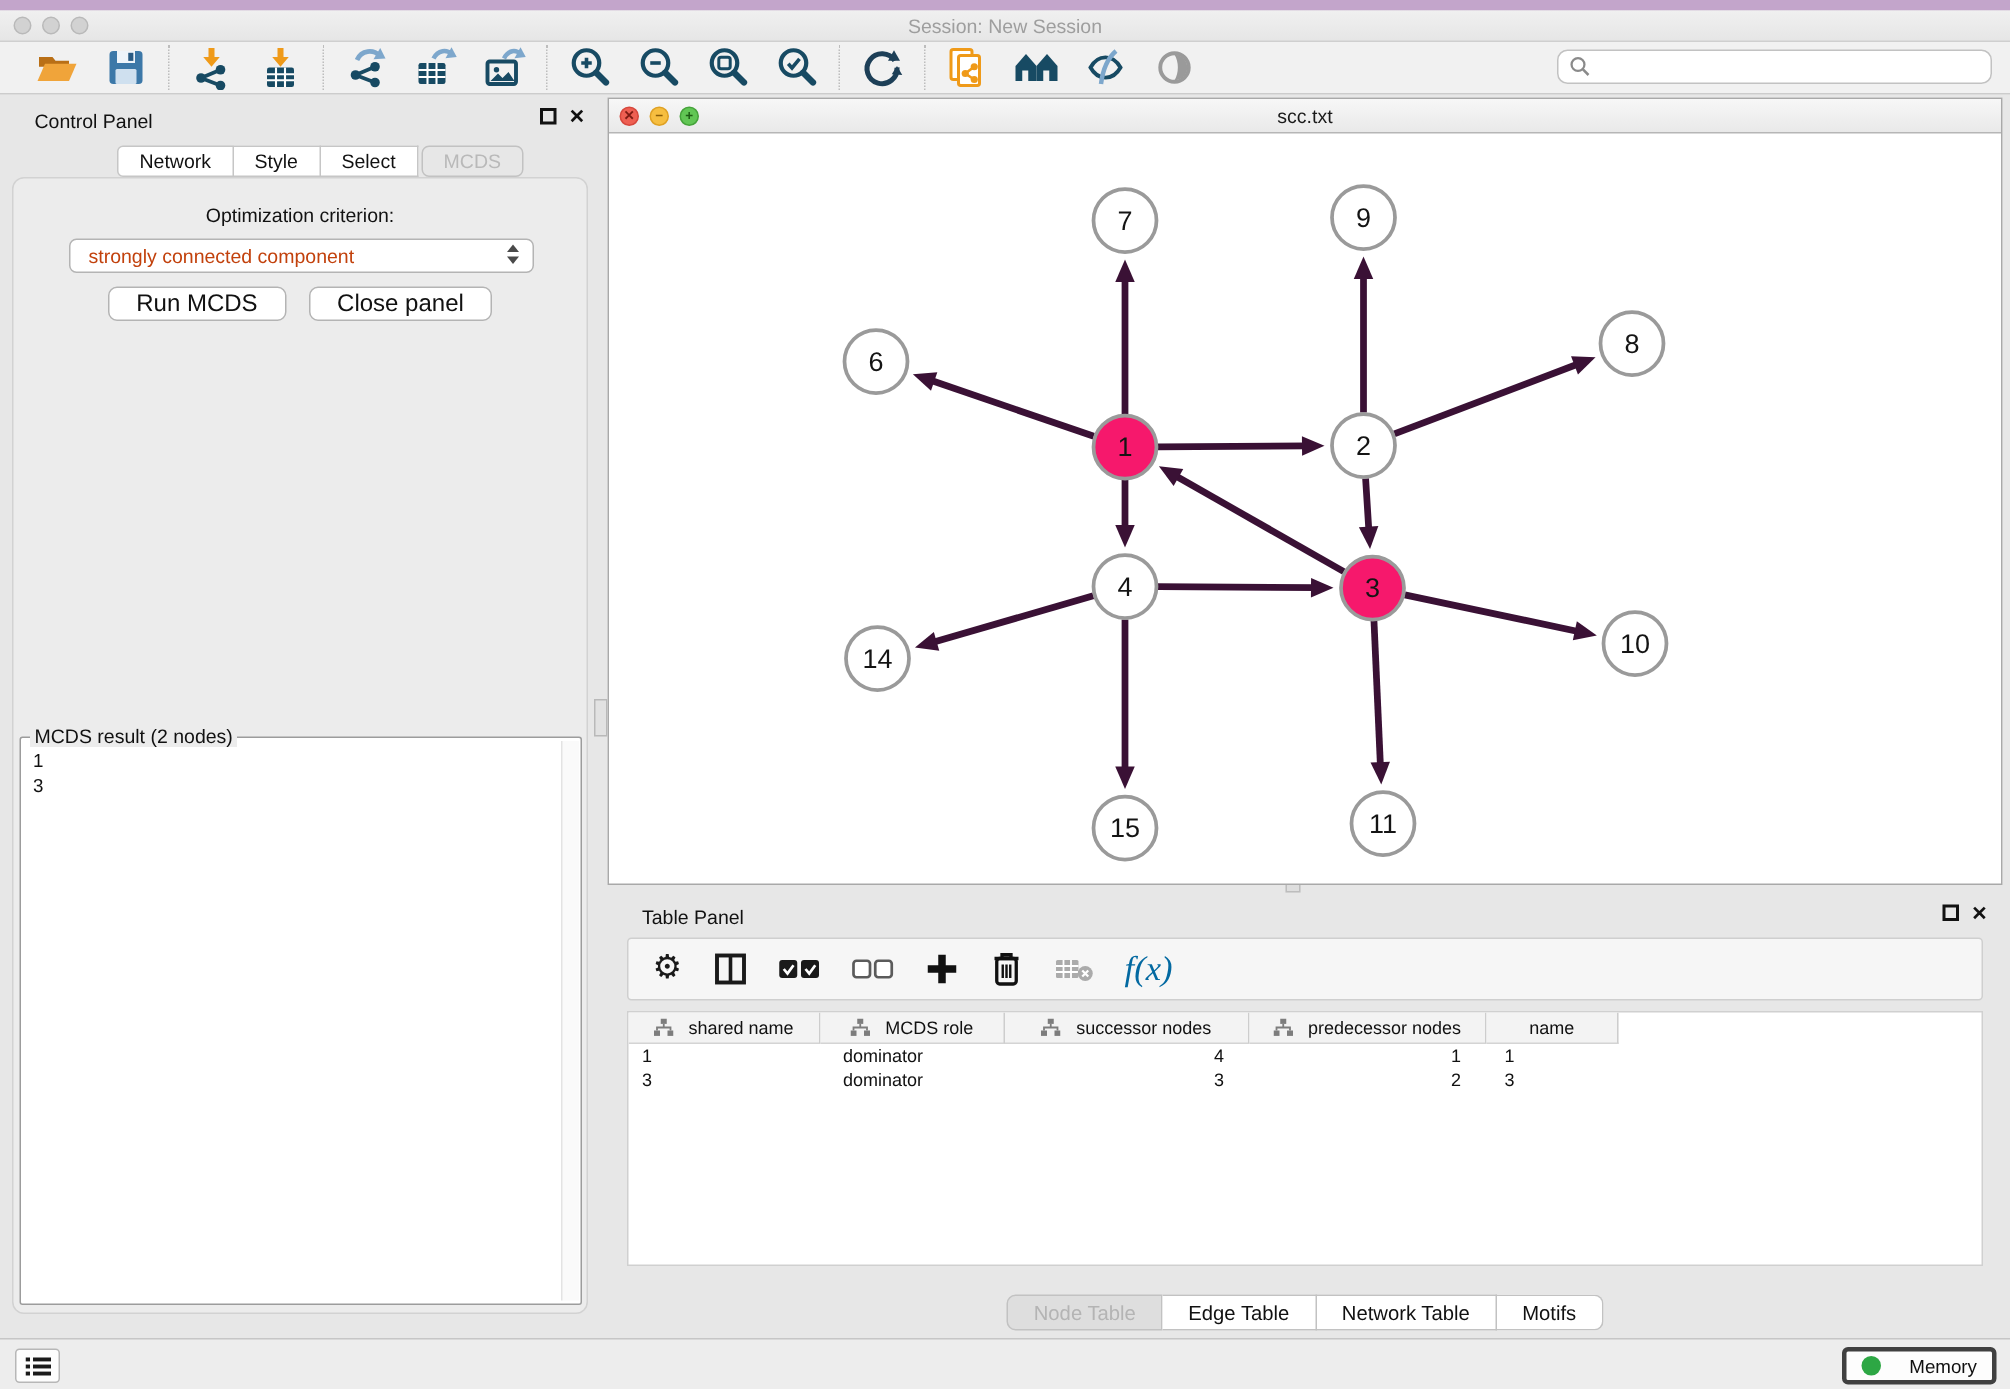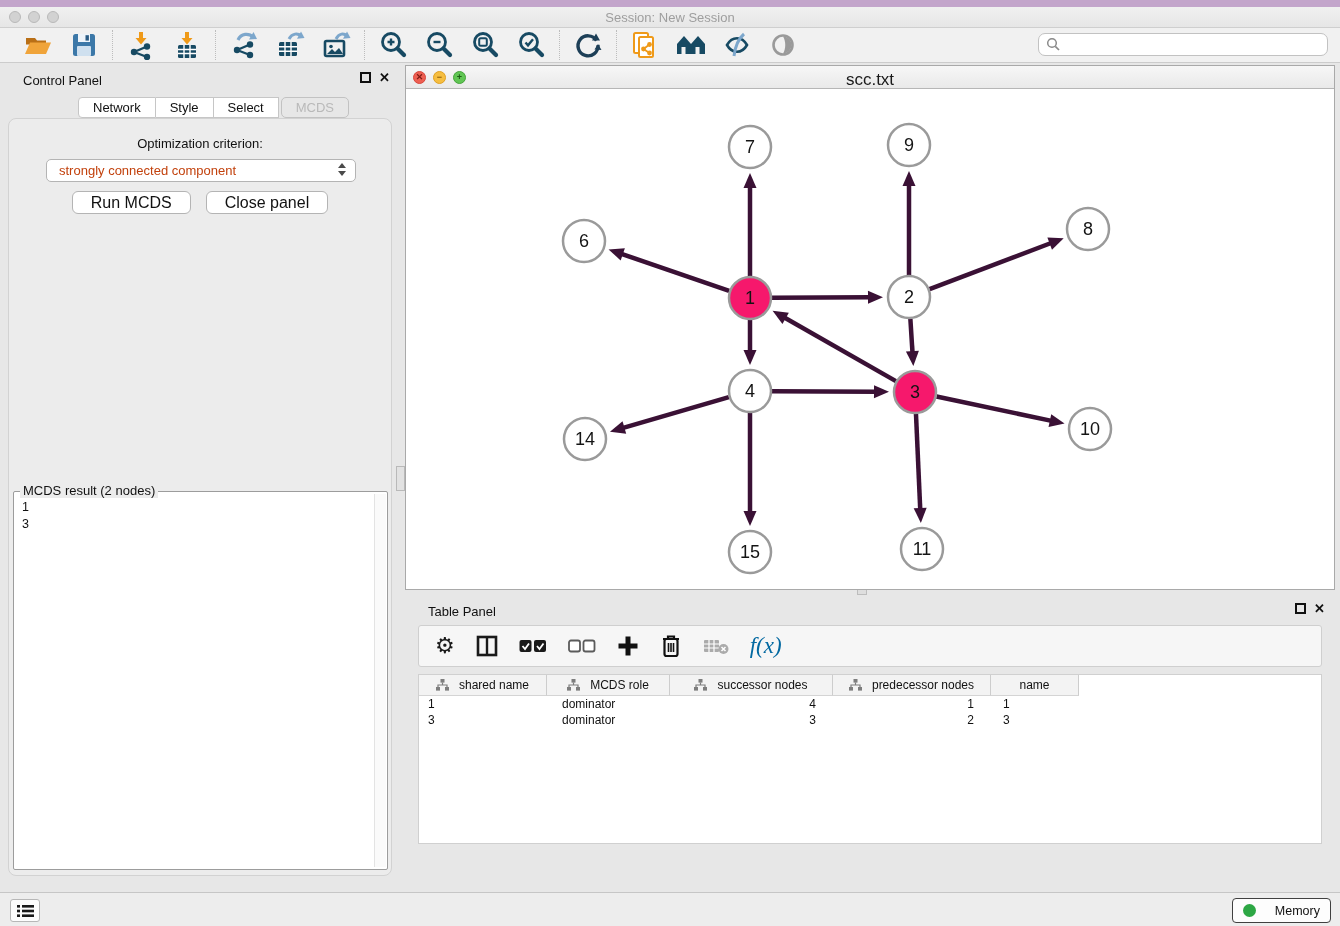--- a/index.html
+++ b/index.html
@@ -55,21 +55,21 @@
   #h-handle { position:absolute; left:857px; top:588px; width:10px; height:7px; background:#dedede; border:1px solid #bdbdbd; }
 
   
   #net-frame { position:absolute; left:405px; top:65px; width:930px; height:525px; background:#fff; border:1px solid #a9a9a9; }
   #net-titlebar { position:absolute; left:0; top:0; right:0; height:23px; background:linear-gradient(#f7f7f7,#e9e9e9); border-bottom:1px solid #b6b6b6; }
   .traffic-active { position:absolute; left:7px; top:5px; display:flex; gap:7px; }
   .traffic-active span { width:13px; height:13px; border-radius:50%; font-size:9px; font-weight:700; display:flex; align-items:center; justify-content:center; line-height:1; }
   .tl-red { background:#ee5f52; border:1px solid #d6473c; color:#7c1a12; }
   .tl-yellow { background:#f6be40; border:1px solid #dfa123; color:#8a5d08; }
   .tl-green { background:#61c654; border:1px solid #45a33a; color:#1d5c14; }
-  #net-title { position:absolute; left:0; right:0; top:4px; text-align:center; font-size:17px; color:#1a1a1a; }
+  #net-title { position:absolute; left:0; right:0; top:4px; text-align:center; font-size:13px; color:#1a1a1a; }
   #graph-svg { position:absolute; left:0; top:23px; }
 
   
   #table-panel { position:absolute; left:405px; top:596px; width:930px; height:290px; }
   #tp-toolbar { position:absolute; left:13px; top:29px; width:904px; height:42px; background:#f6f6f6; border:1px solid #cfcfcf; border-radius:3px; display:flex; align-items:center; gap:21px; padding-left:16px; }
   .tpi { display:flex; align-items:center; justify-content:center; }
   .gear-glyph { font-size:22px; color:#1a1a1a; line-height:1; font-family:"DejaVu Sans", sans-serif; }
   .fx-glyph { font-family:"Liberation Serif", serif; font-style:italic; font-size:23px; color:#0369a1; }
 
   #tp-table { position:absolute; left:13px; top:78px; width:904px; height:170px; background:#fff; border:1px solid #d0d0d0; overflow:hidden; }
@@ -84,21 +84,21 @@
 
   #tp-tabs { position:absolute; left:0; right:0; top:267px; display:flex; justify-content:center; }
   .tp-tab { height:24px; padding:0 17px; background:#fff; border:1px solid #c2c2c2; border-left:none; display:flex; align-items:center; font-size:13.5px; color:#111; }
   .tp-tab:first-child { border-left:1px solid #c2c2c2; border-radius:6px 0 0 6px; }
   .tp-tab:last-child { border-radius:0 6px 6px 0; }
   .tp-tab.tp-tab-sel { background:#dedede; color:#b4b4b4; }
 
   
   #statusbar { position:absolute; left:0; top:892px; width:1340px; height:34px; background:#ededed; border-top:1px solid #c6c6c6; }
   #tasks-button { position:absolute; left:10px; top:6px; width:30px; height:23px; background:#fdfdfd; border:1px solid #b7b7b7; border-radius:3px; display:flex; align-items:center; justify-content:center; }
-  #memory-button { position:absolute; right:9px; top:5px; height:25px; background:#fdfdfd; border:1px solid #404040; border-radius:4px; display:flex; align-items:center; gap:19px; padding:0 10px; font-size:12.5px; color:#111;text-align:center; }
+  #memory-button { position:absolute; right:9px; top:5px; height:25px; background:#fdfdfd; border:3px solid #404040; border-radius:4px; display:flex; align-items:center; gap:19px; padding:0 10px; font-size:12.5px; color:#111;text-align:center; }
   #memory-dot { width:13px; height:13px; border-radius:50%; background:#2da744; }
 </style>
 </head>
 <body>
 
 <div id="screen">
 
   <div id="top-strip"></div>
   <div id="titlebar">
     <div class="traffic-inactive">
@@ -466,20 +466,26 @@
       </div>
       <div class="tp-row">
         <div class="td-cell c0">3</div>
         <div class="td-cell c1">dominator</div>
         <div class="td-cell c2">3</div>
         <div class="td-cell c3">2</div>
         <div class="td-cell c4">3</div>
       </div>
     </div>
 
+    <div id="tp-tabs">
+      <span class="tp-tab tp-tab-sel">Node Table</span>
+      <span class="tp-tab">Edge Table</span>
+      <span class="tp-tab">Network Table</span>
+      <span class="tp-tab">Motifs</span>
+    </div>
   </div>
 
   <div id="statusbar">
     <div id="tasks-button">
       <svg width="17" height="14" viewBox="0 0 17 14">
         <rect x="0" y="1" width="3" height="2.6" fill="#1a1a1a"></rect>
           <rect x="5" y="1" width="12" height="2.6" fill="#1a1a1a"></rect>
         <rect x="0" y="5.7" width="3" height="2.6" fill="#1a1a1a"></rect>
           <rect x="5" y="5.7" width="12" height="2.6" fill="#1a1a1a"></rect>
         <rect x="0" y="10.4" width="3" height="2.6" fill="#1a1a1a"></rect>

